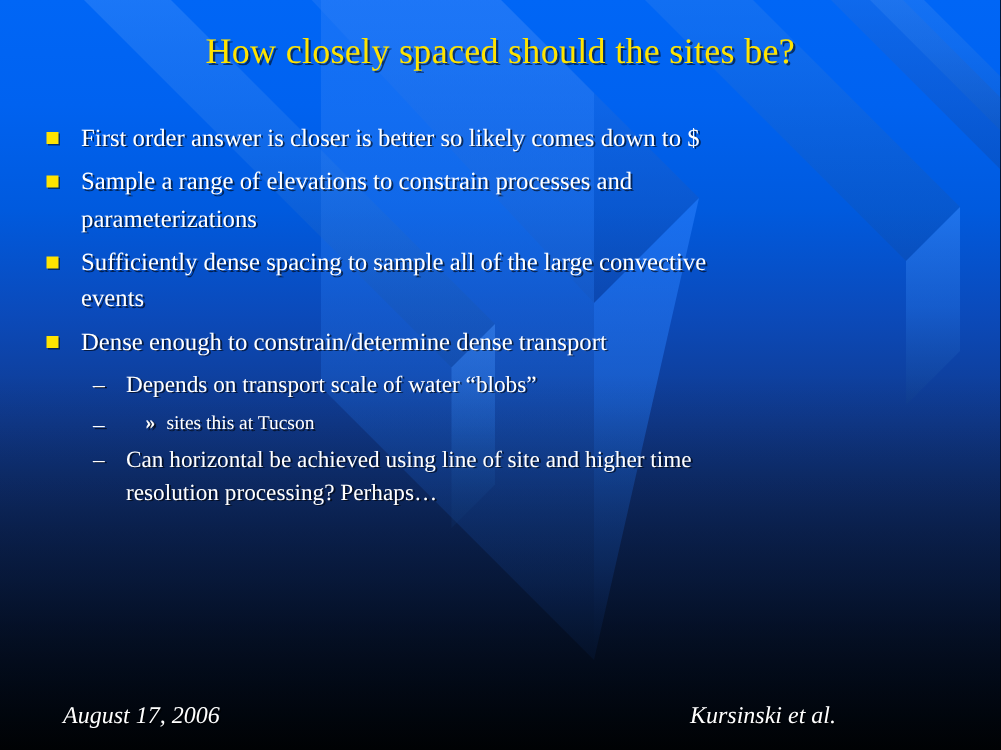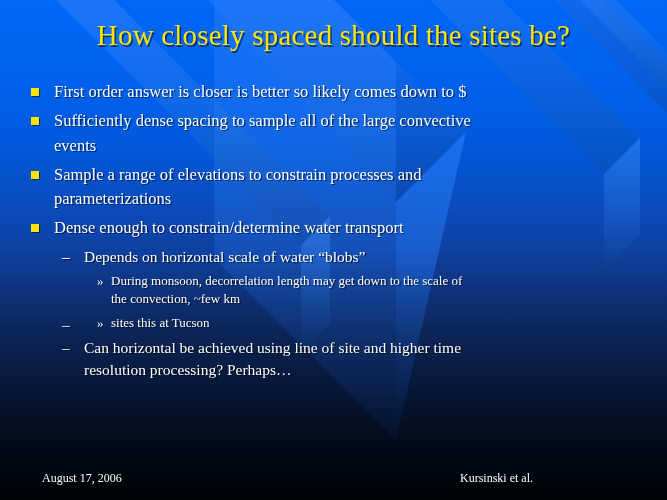--- a/index.html
+++ b/index.html
@@ -36,21 +36,21 @@
   }
 
   
   .title {
     position: absolute;
     top: 18px;
     left: 0;
     width: 667px;
     text-align: center;
     color: #ffe400;
-    font-size: 29px;
+    font-size: 24px;
     line-height: 34px;
     letter-spacing: 0.2px;
     text-shadow: 1.5px 1.5px 0 rgba(0,0,0,0.55);
     z-index: 3;
   }
 
   
   .body {
     position: absolute;
     top: 80px;
@@ -125,23 +125,24 @@
 
   
   .footer {
     position: absolute;
     left: 0;
     top: 468px;
     width: 667px;
     height: 20px;
     z-index: 3;
     color: #ffffff;
-    font-size: 12px;
+    font-size: 16px;
     line-height: 20px;
     text-shadow: 1px 1px 0 rgba(0,0,0,0.6);
+    font-style: italic;
   }
   .footer .f-left {
     position: absolute;
     left: 42px;
     top: 0;
   }
   .footer .f-center {
     position: absolute;
     left: 0;
     top: 0;
@@ -211,45 +212,44 @@
 
   <div class="body">
 
     <div class="row l1">
       <span class="mk"></span>
       <span class="tx">First order answer is closer is better so likely comes down to $</span>
     </div>
 
     <div class="row l1">
       <span class="mk"></span>
+      <span class="tx">Sample a range of elevations to constrain processes and parameterizations</span>
+    </div>
+
+    <div class="row l1">
+      <span class="mk"></span>
       <span class="tx">Sufficiently dense spacing to sample all of the large convective events</span>
     </div>
 
     <div class="row l1">
       <span class="mk"></span>
-      <span class="tx">Sample a range of elevations to constrain processes and parameterizations</span>
-    </div>
-
-    <div class="row l1">
-      <span class="mk"></span>
-      <span class="tx">Dense enough to constrain/determine water transport</span>
+      <span class="tx">Dense enough to constrain/determine dense transport</span>
     </div>
 
     <div class="row l2 sp-a">
       <span class="mk">–</span>
     </div>
 
     <div class="row l2 sp-b">
       <span class="mk">–</span>
-      <span class="tx">Depends on horizontal scale of water “blobs”</span>
+      <span class="tx">Depends on transport scale of water “blobs”</span>
     </div>
 
     <div class="row l3 sp-b">
       <span class="mk">»</span>
-      <span class="tx">During monsoon, decorrelation length may get down to the scale of the convection, ~few km</span>
     </div>
 
     <div class="row l2 sp-a">
       <span class="mk">–</span>
     </div>
 
     <div class="row l3 sp-b">
       <span class="mk">»</span>
       <span class="tx">sites this at Tucson</span>
     </div>

